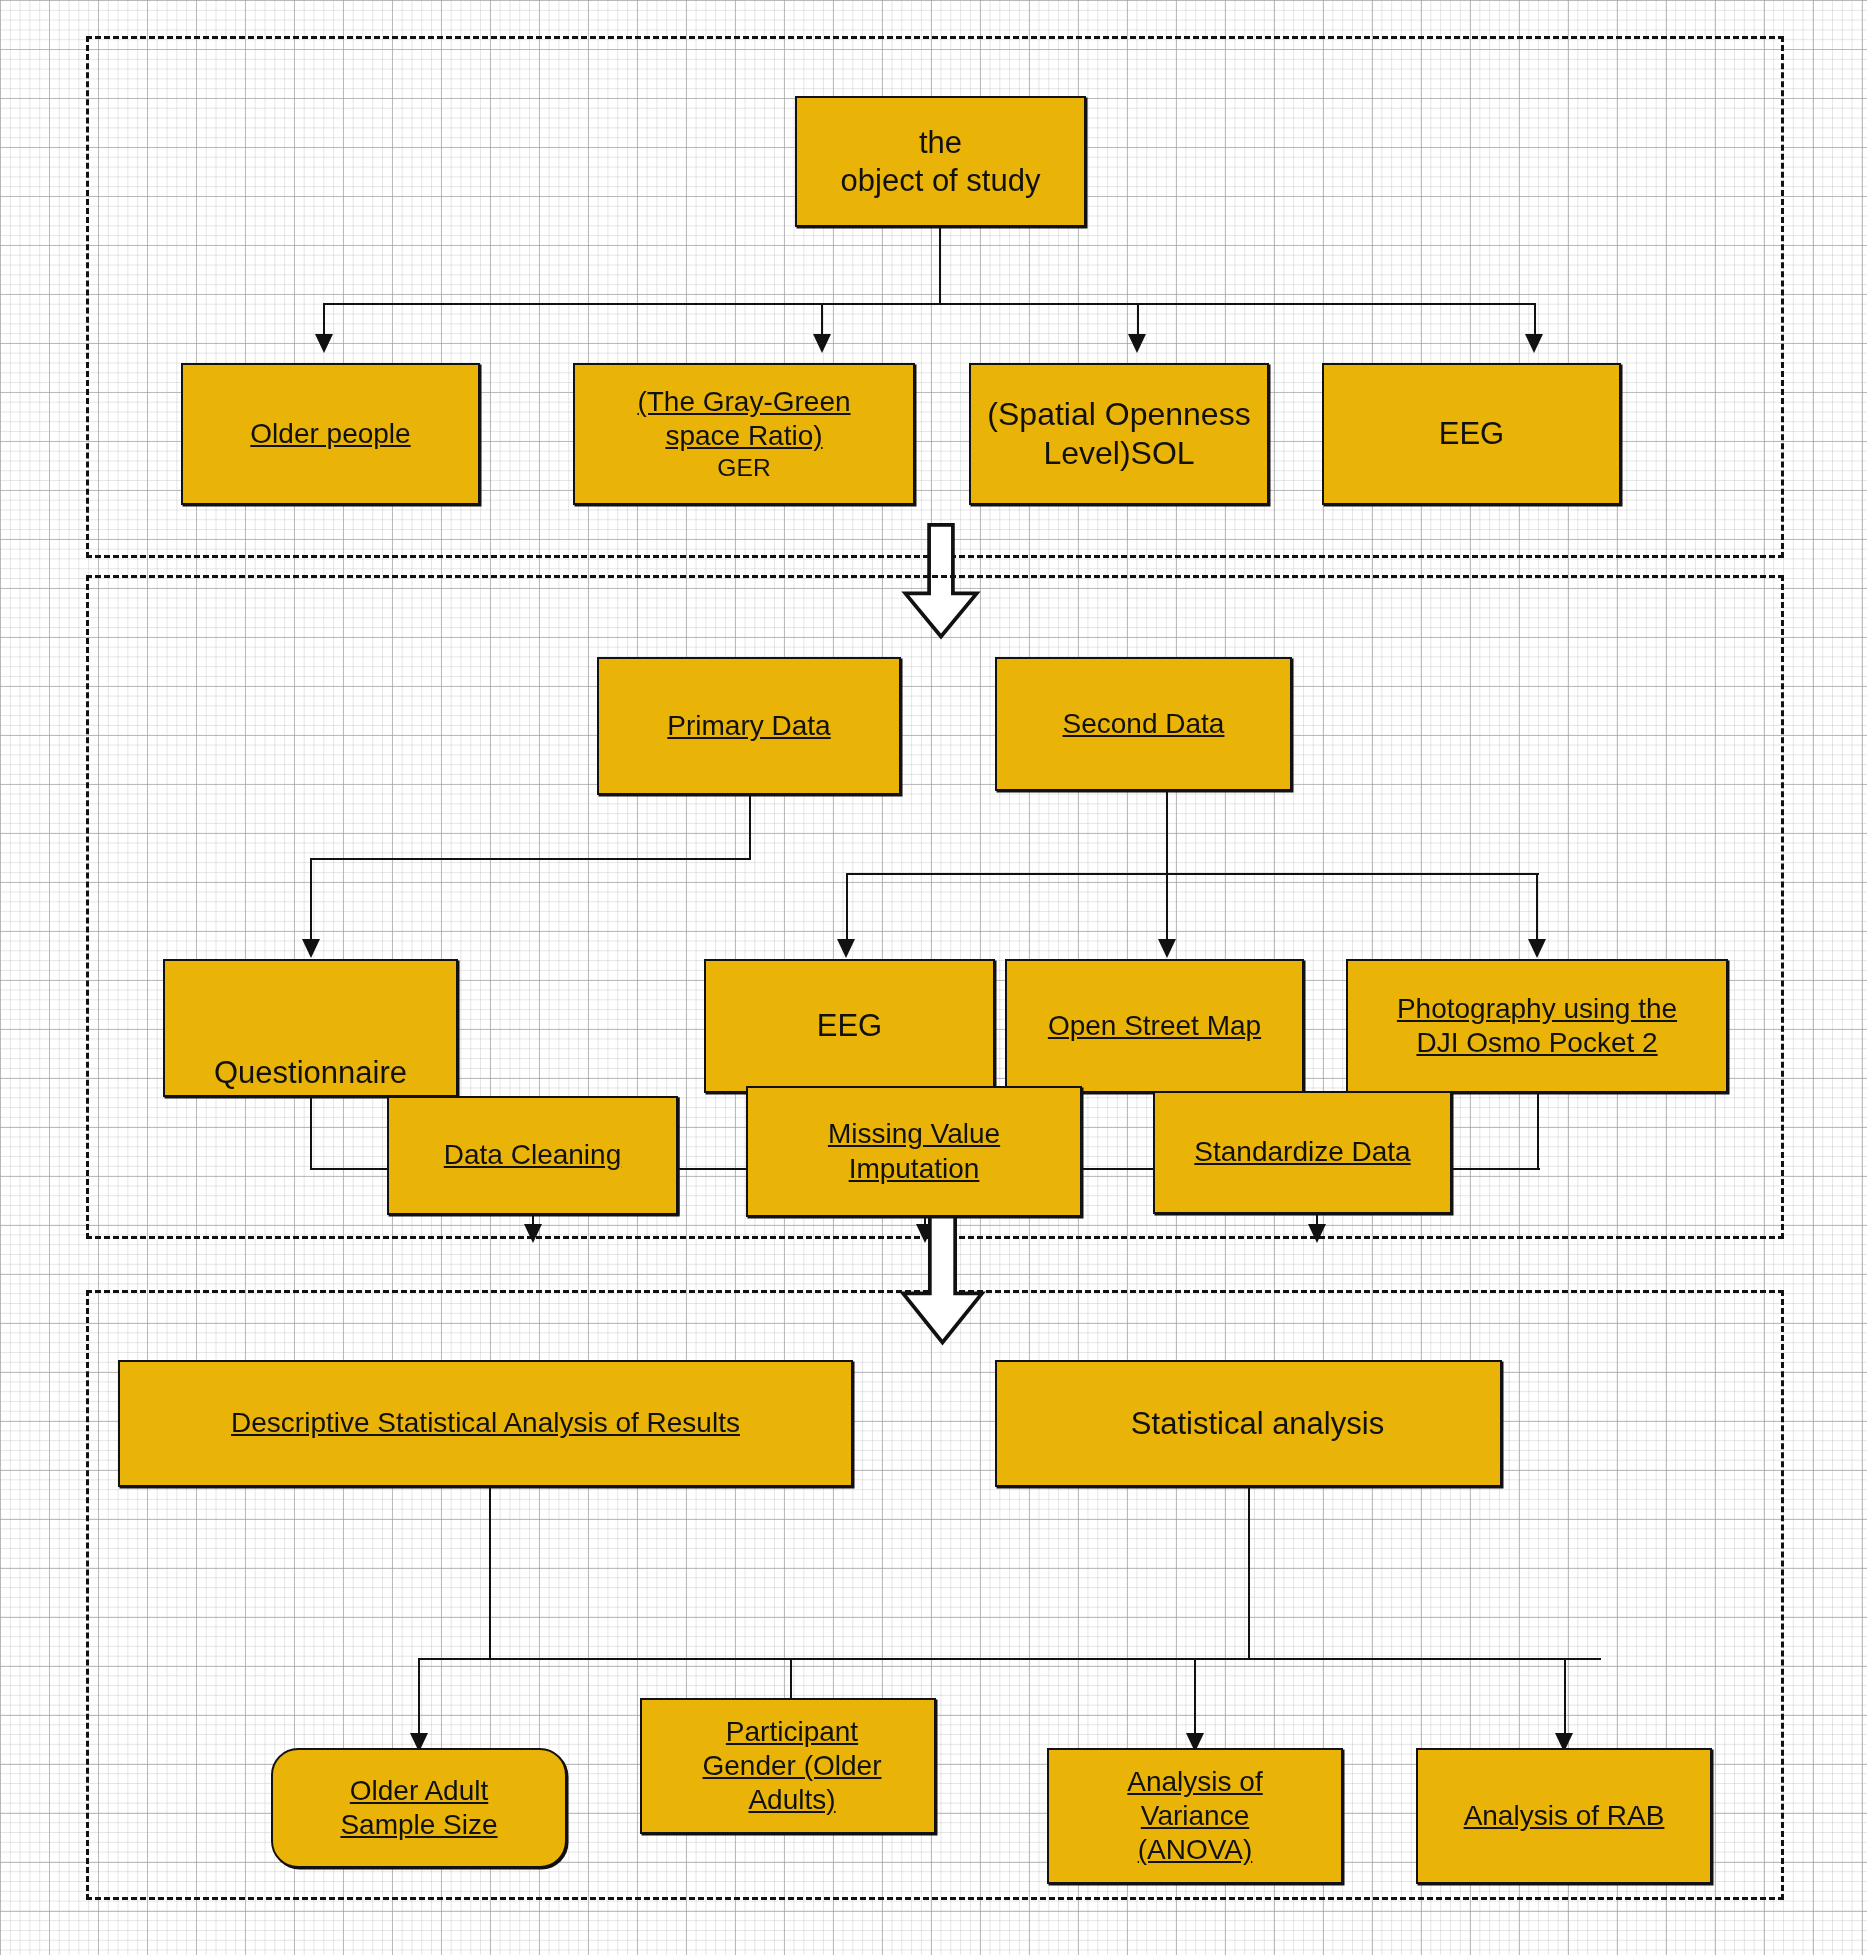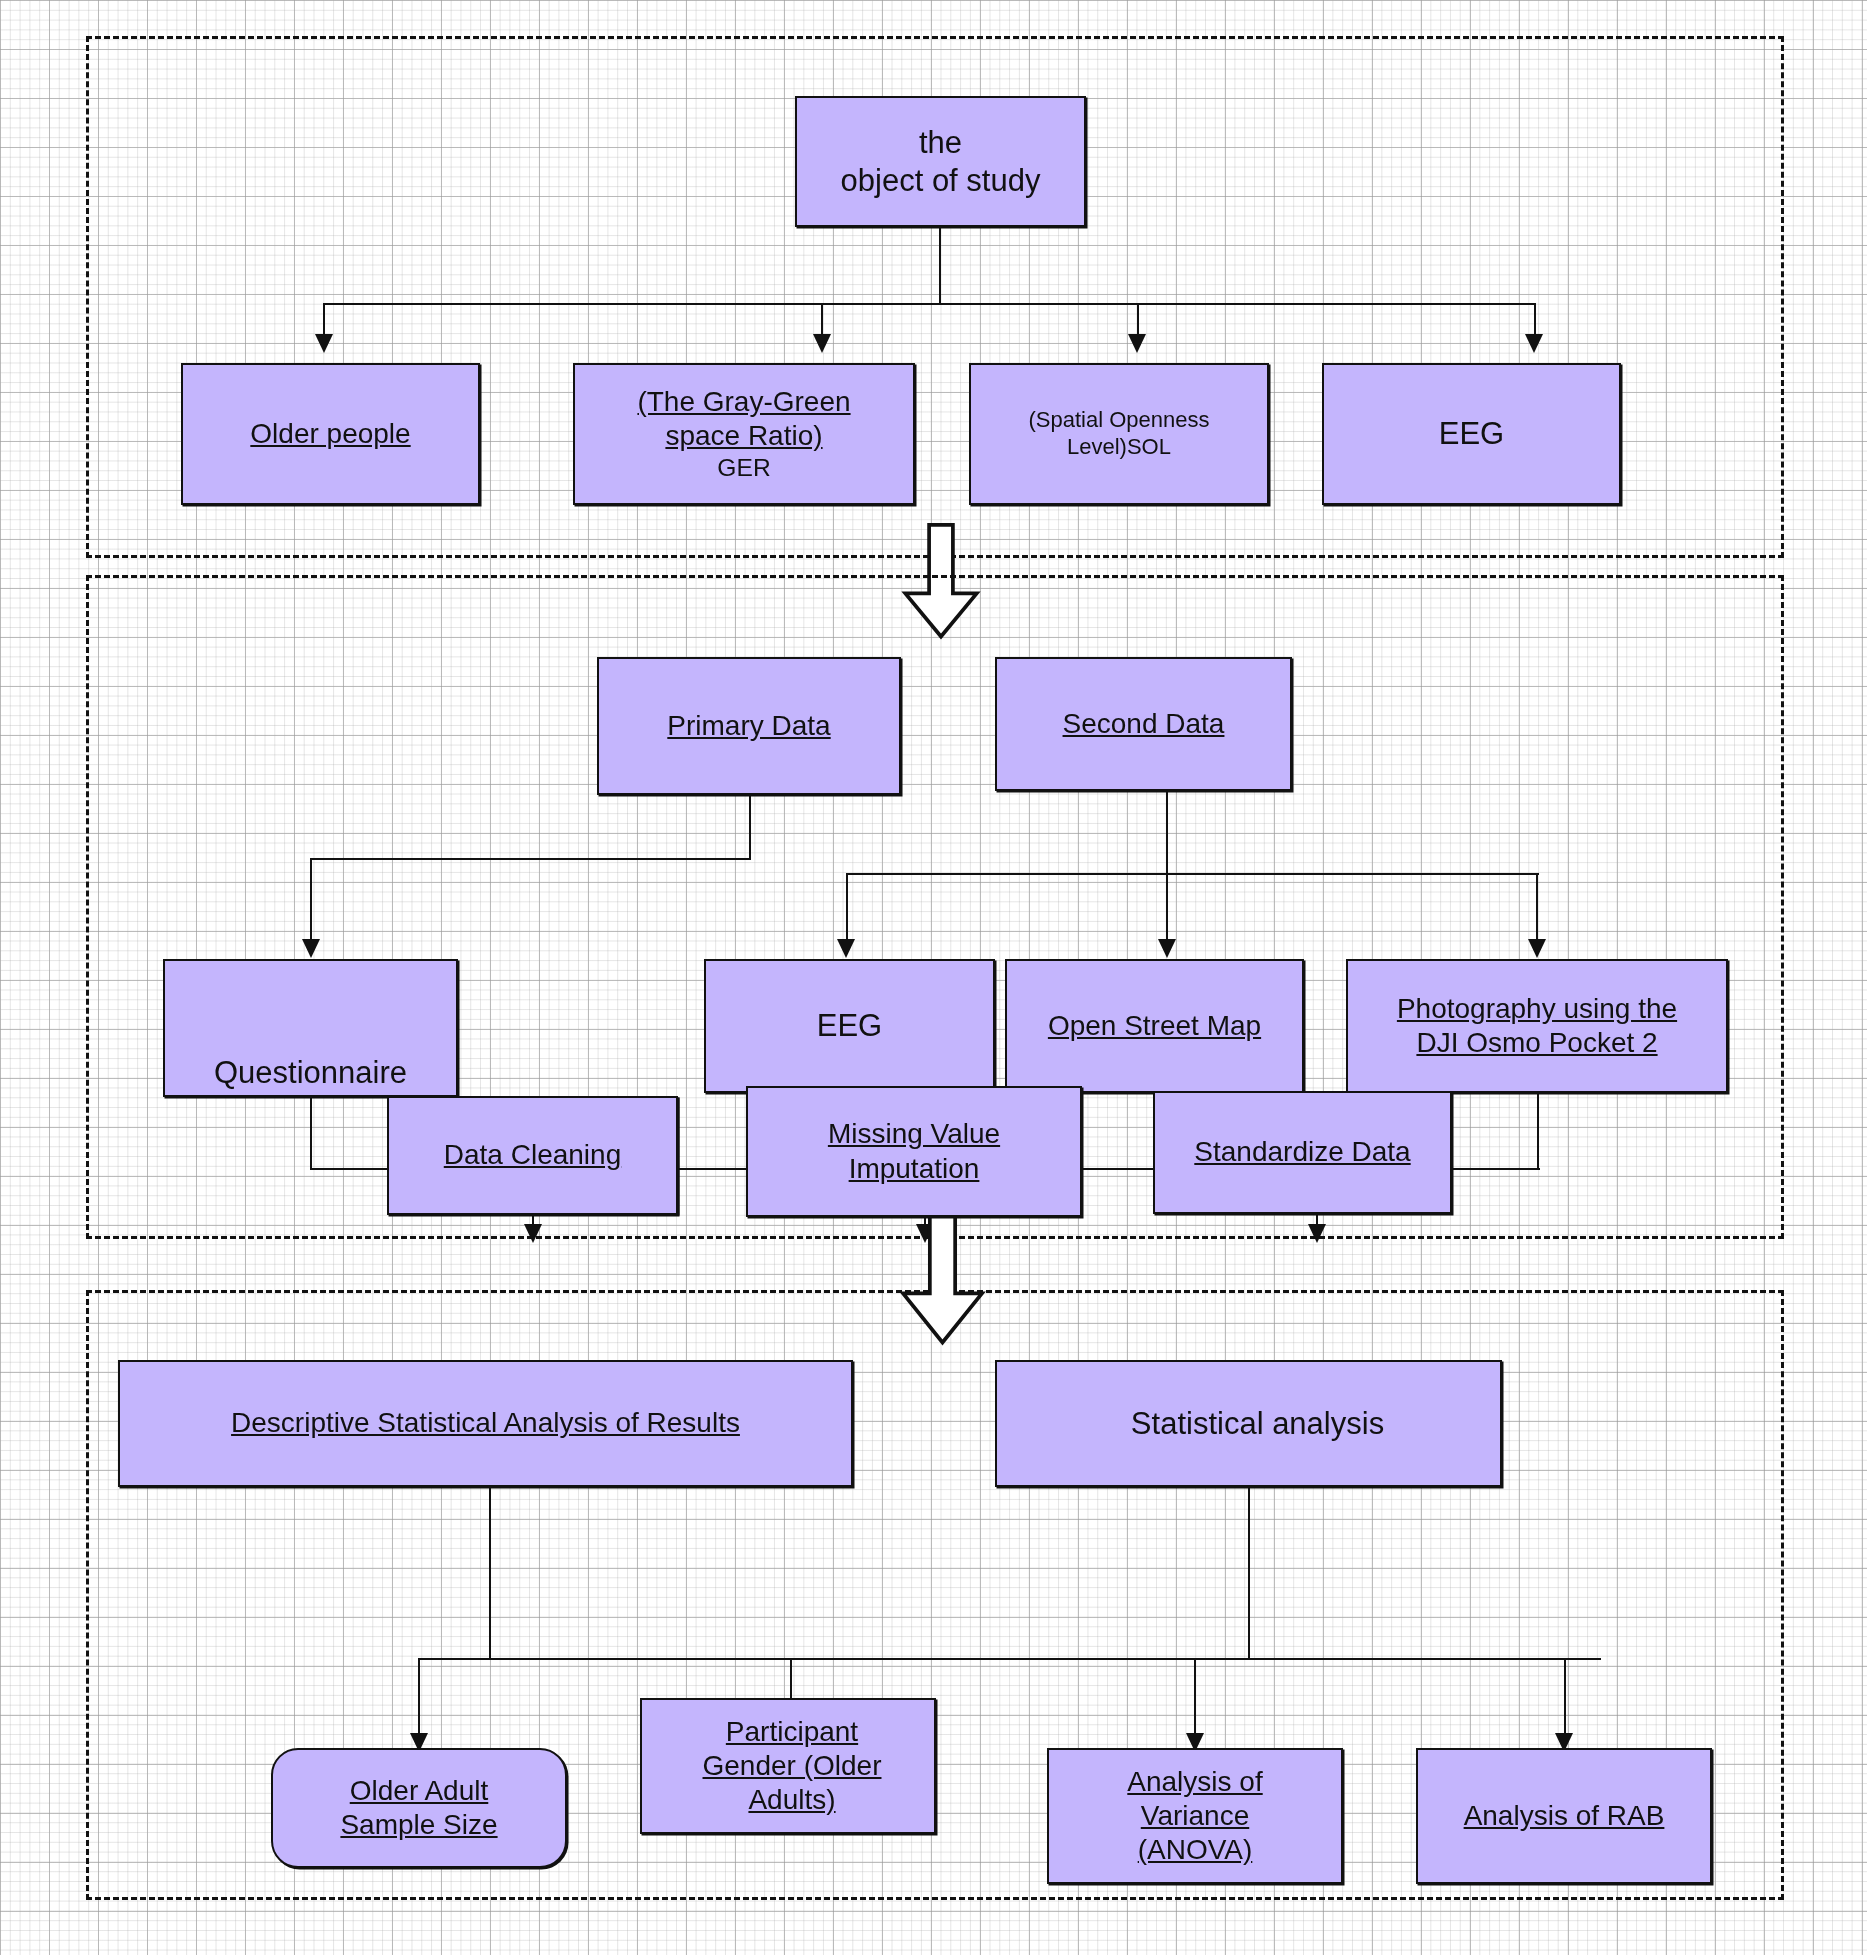--- a/index.html
+++ b/index.html
@@ -32,36 +32,36 @@
     position:absolute;
     border:3.7px dashed #111111;
     box-sizing:border-box;
     background:transparent;
   }
 
   
   .node{
     position:absolute;
     box-sizing:border-box;
-    background:#c4b5fd;
+    background:#eab308;
     border:2.2px solid #111111;
     box-shadow:1.5px 1.5px 0 0 #111111;
     display:flex;
     align-items:center;
     justify-content:center;
     text-align:center;
     color:#111111;
     line-height:1.22;
     padding:3px 6px;
     white-space:pre-line;
   }
   .node span{display:block;width:100%;}
   .fs-lg{font-size:31px;}
   .fs-md{font-size:28px;text-decoration:underline;}
-  .fs-sm{font-size:22px;justify-content:center;}
+  .fs-sm{font-size:32px;justify-content:center;}
   .sub{font-size:24.6px;}
 
   
   .ln-v{position:absolute;width:0;border-left:2.2px solid #111111;}
   .ln-h{position:absolute;height:0;border-top:2.2px solid #111111;}
   .arrowhead{
     position:absolute;width:0;height:0;
     border-left:9.7px solid transparent;
     border-right:9.7px solid transparent;
     border-top:19.4px solid #111111;

